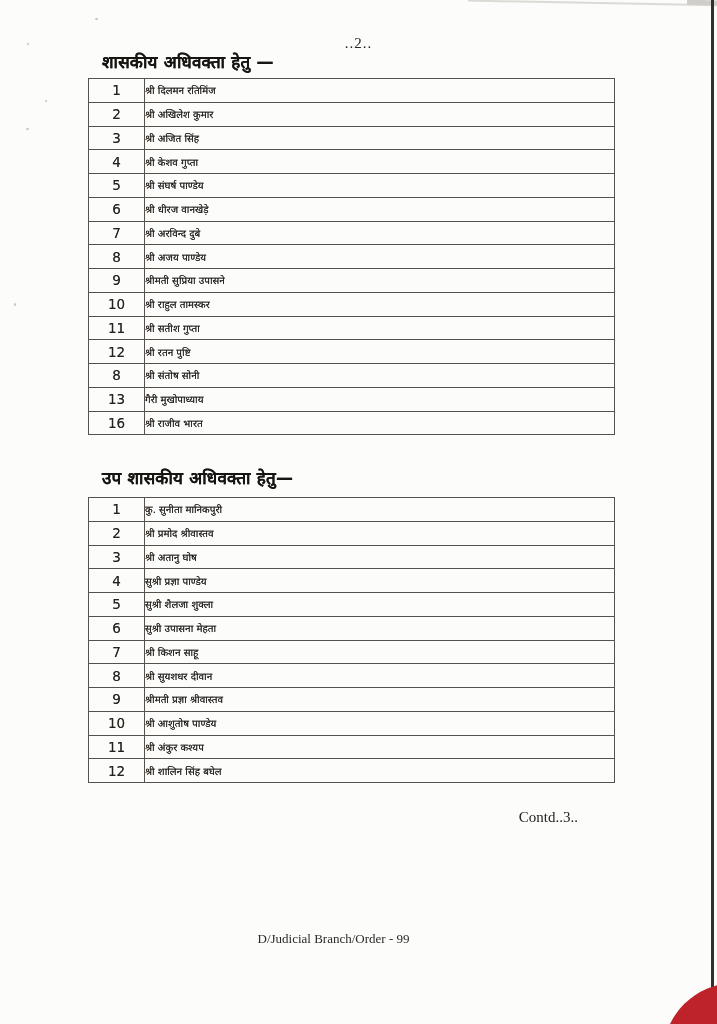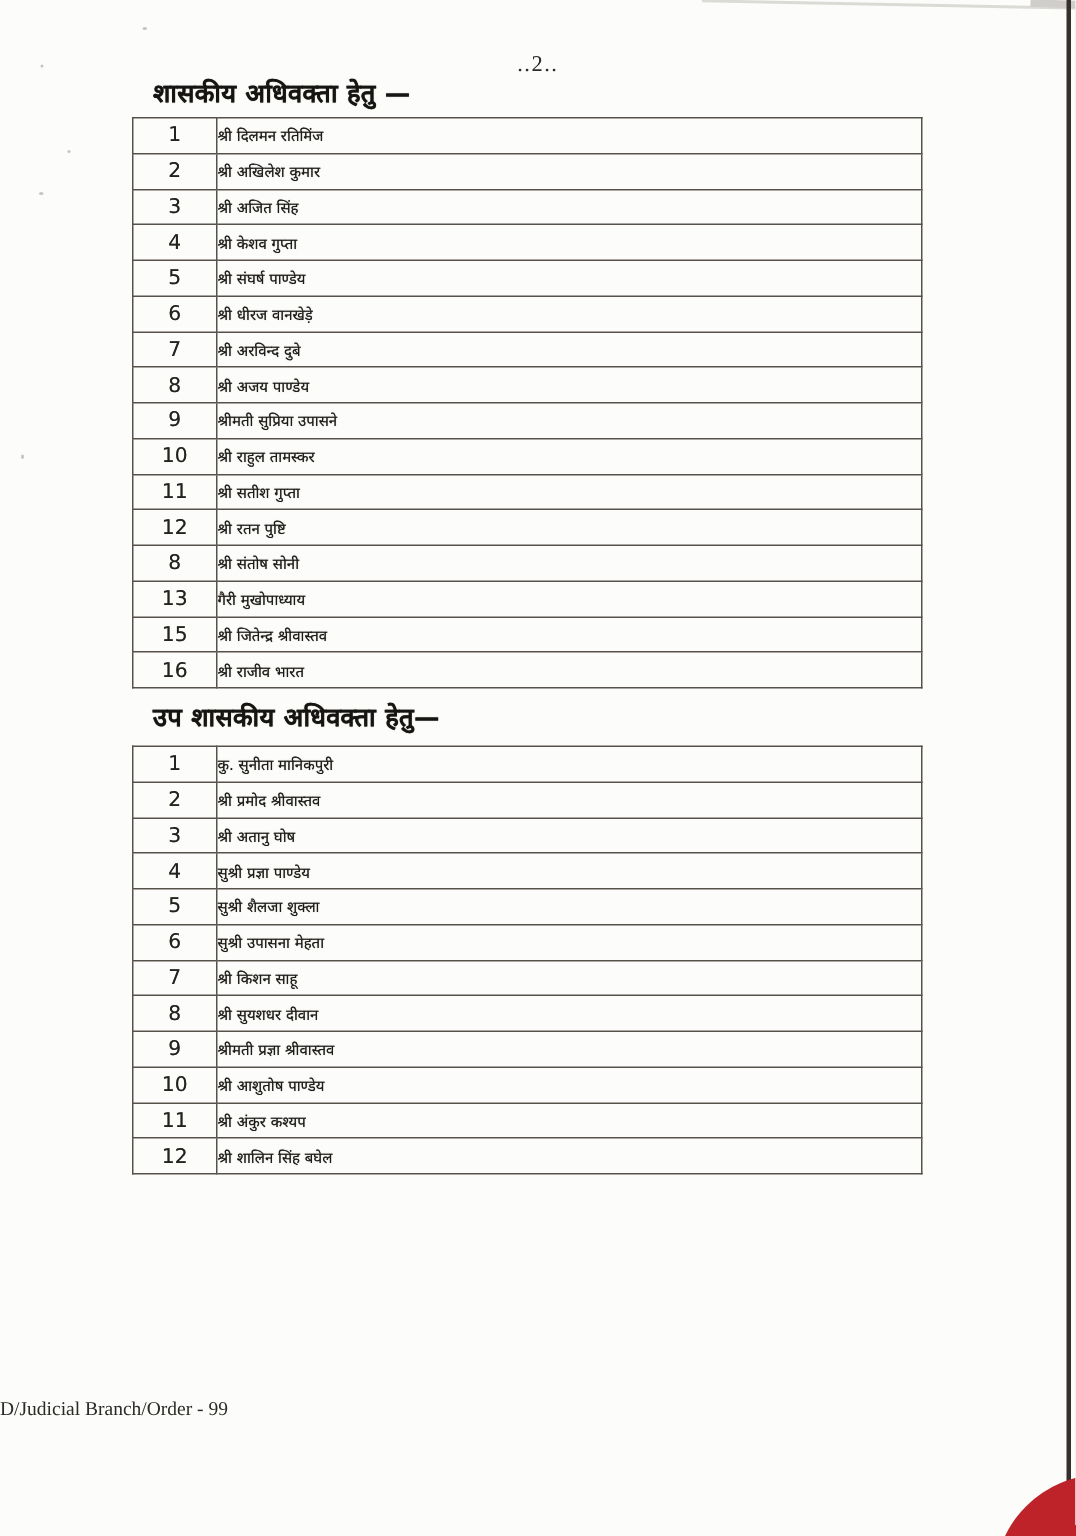--- a/index.html
+++ b/index.html
@@ -37,22 +37,22 @@
   }
   td.nm {
     padding-left:13px; font-size:10px; color:#1d1b17;
     text-shadow:0 0 0.5px rgba(29,27,23,0.7);
   }
   .contd {
     position:absolute; top:809px; left:0; width:578px; text-align:right;
     font-family:"Liberation Serif", serif; font-size:15px; color:#24231f;
   }
   .footer-ref {
-    position:absolute; top:931px; left:0; width:611px; text-align:left;
-    font-family:"Liberation Serif", serif; font-size:13px; color:#2b2a26;
+    position:absolute; top:931px; left:0; width:611px; text-align:center;
+    font-family:"Liberation Serif", serif; font-size:13px; color:#2b2a26;padding-left:28px;
   }
   .scan-edge-line {
     position:absolute; top:0; left:711px; width:3px; height:1024px;
     background:#34312c; z-index:2;
   }
   .stamp-circle {
     position:absolute; left:663px; top:983px; width:144px; height:144px;
     border-radius:50%; background:#bf232a; z-index:3;
   }
   .artifact-top-a {
@@ -141,24 +141,20 @@
         </tr>
         <tr>
           <td class="sn">8</td>
           <td class="nm">श्री संतोष सोनी</td>
         </tr>
         <tr>
           <td class="sn">13</td>
           <td class="nm">गैरी मुखोपाध्याय</td>
         </tr>
         <tr>
-          <td class="sn">15</td>
-          <td class="nm">श्री जितेन्द्र श्रीवास्तव</td>
-        </tr>
-        <tr>
           <td class="sn">16</td>
           <td class="nm">श्री राजीव भारत</td>
         </tr>
       </tbody>
   </table>
 
   <div class="heading heading-2">उप शासकीय अधिवक्ता हेतु—</div>
 
   <table class="list table-2">
     <tbody>
@@ -206,19 +202,20 @@
           <td class="sn">11</td>
           <td class="nm">श्री अंकुर कश्यप</td>
         </tr>
         <tr>
           <td class="sn">12</td>
           <td class="nm">श्री शालिन सिंह बघेल</td>
         </tr>
       </tbody>
   </table>
 
+  <div class="contd">Contd..3..</div>
 
   <div class="footer-ref">D/Judicial Branch/Order - 99</div>
 
   <div class="scan-edge-line"></div>
   <div class="stamp-circle"></div>
 
 </div>
 
 </body></html>

